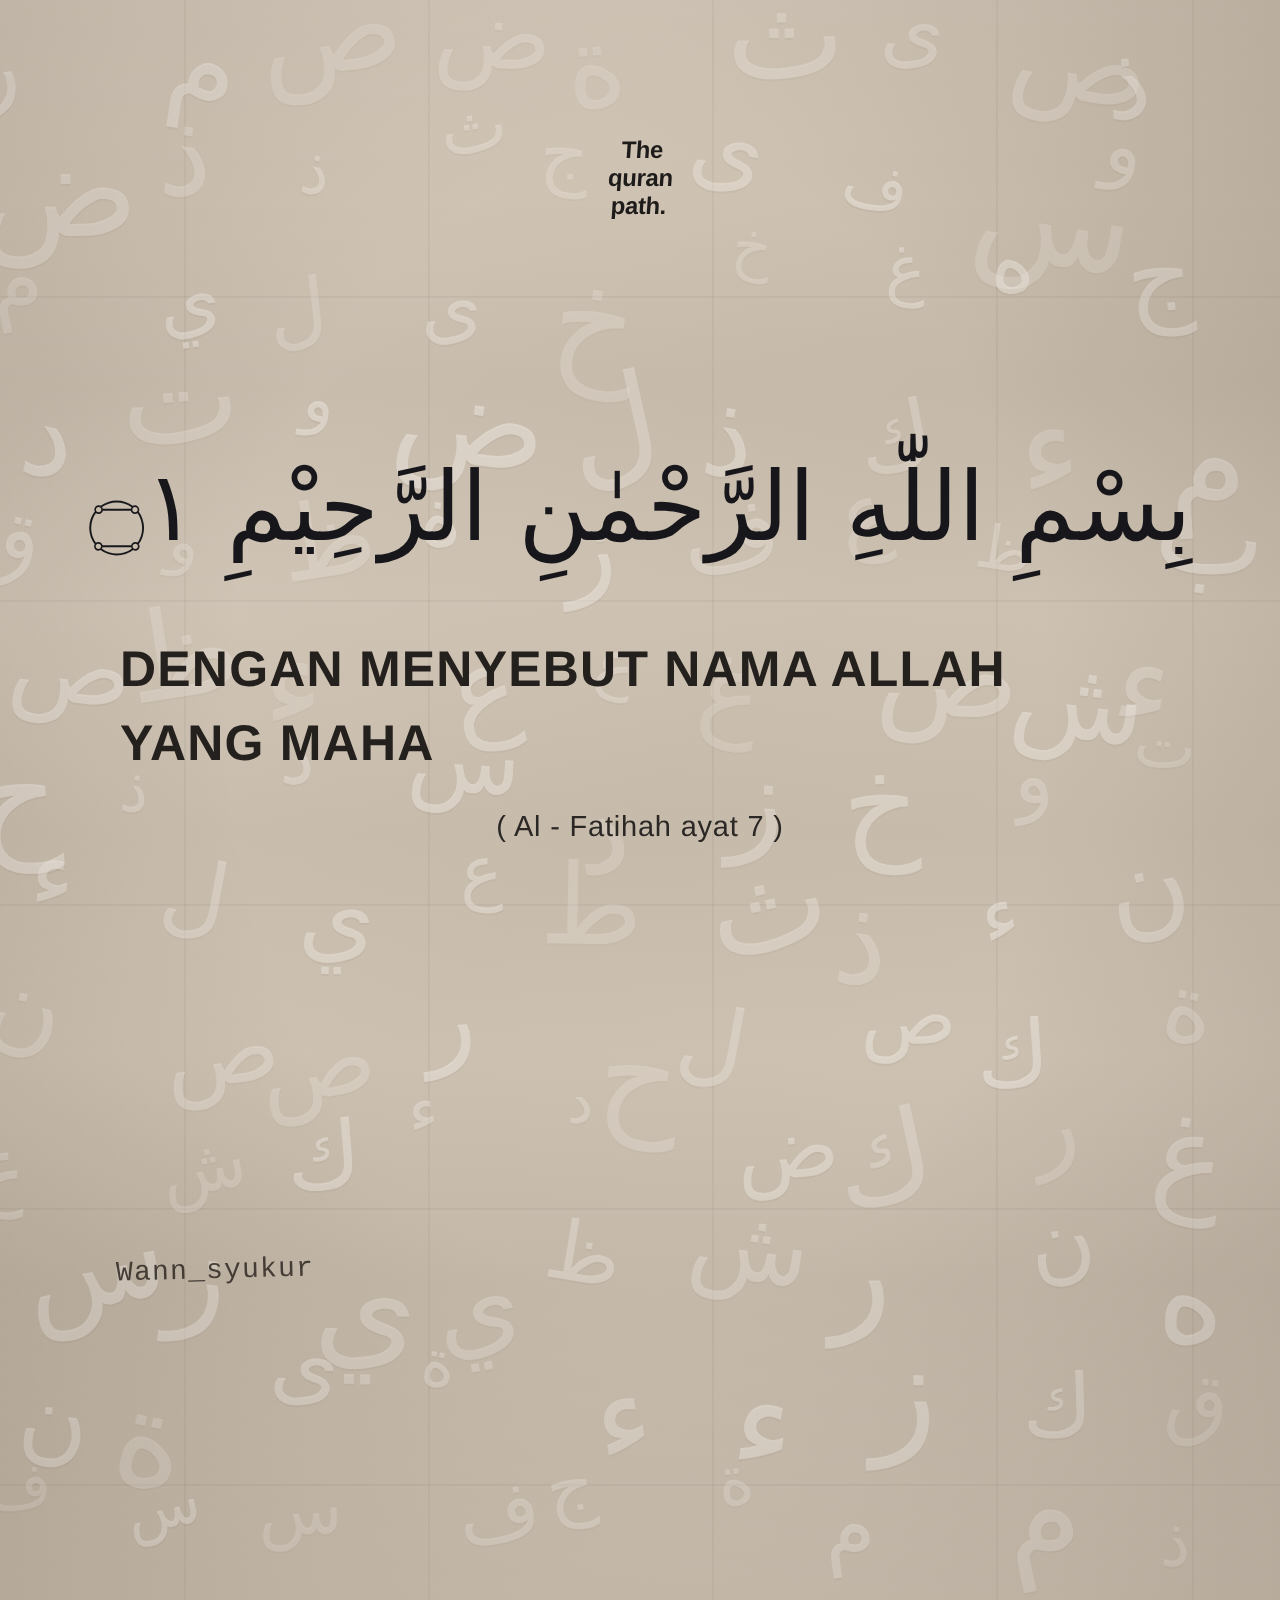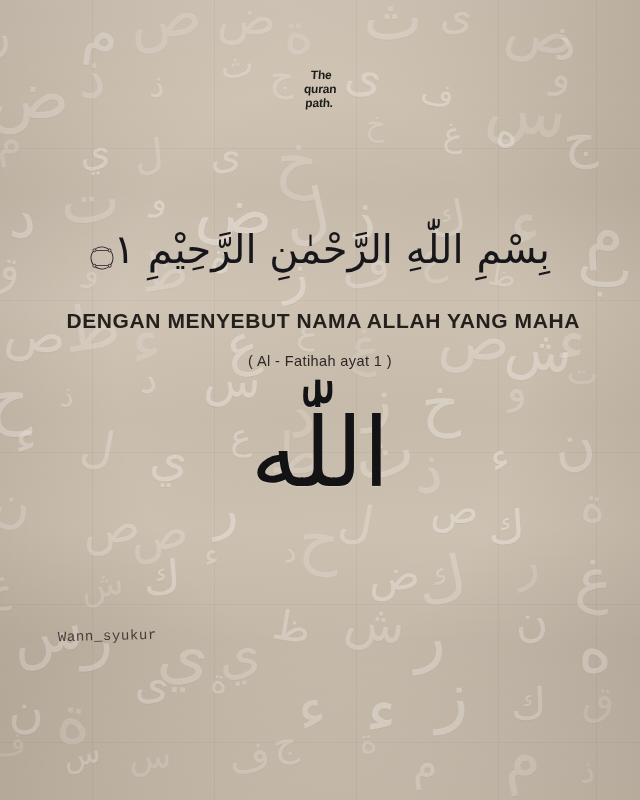--- a/index.html
+++ b/index.html
@@ -96,35 +96,35 @@
   }
   .brand .l1 { display: block; }
   .brand .l2 { display: block; }
   .brand .l3 { display: block; }
 
   
   .bismillah {
     margin-top: 112px;
     color: #17161a;
     font-family: "DejaVu Sans", sans-serif;
-    font-size: 40px;
+    font-size: 48px;
     direction: rtl;
     text-align: center;
     white-space: nowrap;
     line-height: 1.35;
   }
 
   
   .translation {
     margin-top: 30px;
-    text-align: right;
+    text-align: left;
     color: #24201d;
     font-family: "Liberation Sans", sans-serif;
     font-weight: 700;
-    font-size: 21px;
+    font-size: 25px;
     letter-spacing: 0.6px;
     line-height: 1.45;
     text-transform: uppercase;
     width: 520px;
   }
   .translation .line { display: block; }
 
   .reference {
     margin-top: 16px;
     text-align: center;
@@ -305,21 +305,20 @@
       <span class="l2">quran</span>
       <span class="l3">path.</span>
     </div>
 
     <div class="bismillah">بِسْمِ اللّٰهِ الرَّحْمٰنِ الرَّحِيْمِ ۝١</div>
 
     <div class="translation">
       <span class="line">DENGAN MENYEBUT NAMA ALLAH YANG MAHA</span>
     </div>
 
-    <div class="reference">( Al - Fatihah ayat 1 )</div>
-
-    <div class="lafadz">اللّٰه</div>
+    <div class="reference">( Al - Fatihah ayat 7 )</div>
+
 
   </div>
 
   <div class="handle">Wann_syukur</div>
 
 </div>
 
 </body></html>

